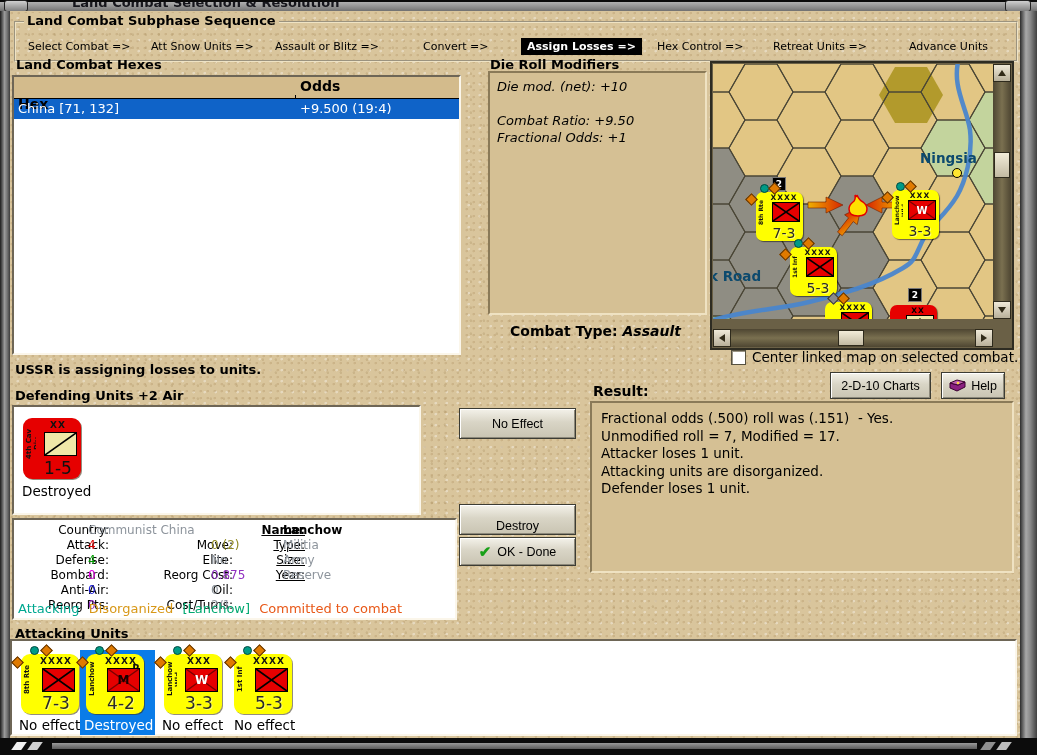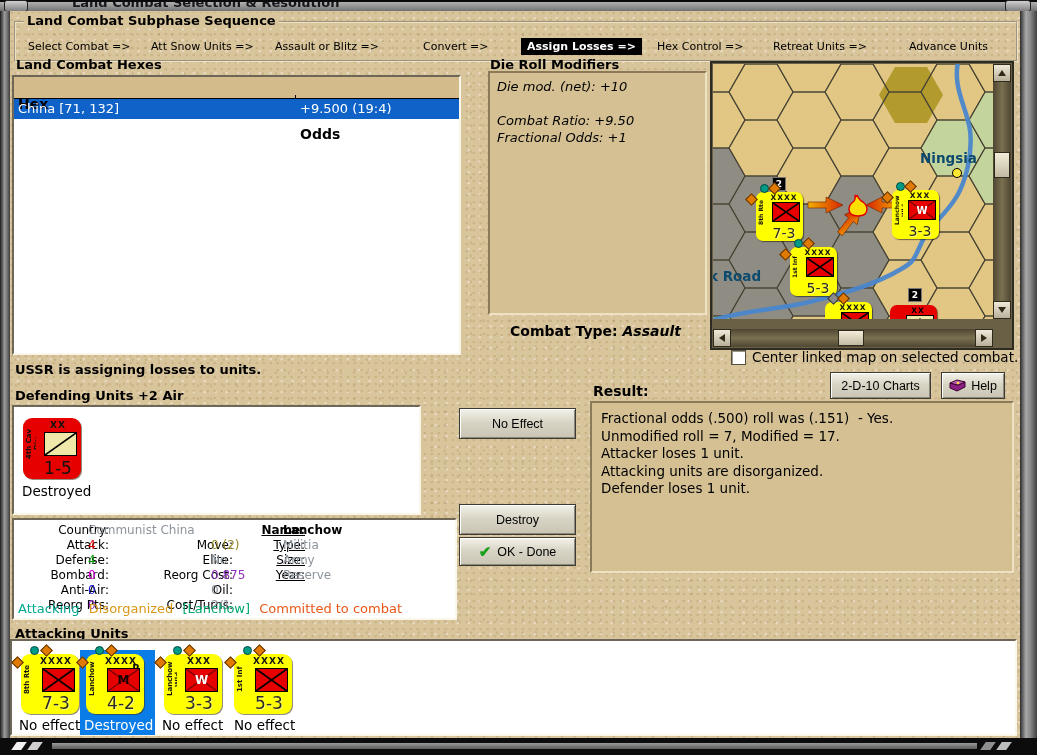--- a/index.html
+++ b/index.html
@@ -35,21 +35,21 @@
     border:2px groove #efe3c4;}
   .gb-title{position:absolute;left:8px;top:-10px;padding:0 3px;font-weight:bold;font-size:13px;}
   .phase{position:absolute;top:17px;font-size:11px;white-space:nowrap;}
   .phase.active{background:#000;color:#fff;font-weight:bold;padding:2px 6px;top:15px;}
   
   .hexlist{position:absolute;left:2px;top:64px;width:449px;height:280px;background:#fff;
     border:2px solid;border-color:#6e6656 #fbf6ea #fbf6ea #6e6656;box-sizing:border-box;}
   .hl-header{display:flex;height:21px;background:#d3bb8c;font-weight:bold;font-size:14px;
     border-bottom:1px solid #000;}
   .hl-h1{width:282px;border-right:1px solid #000;padding:1px 0 0 4px;box-sizing:border-box;margin-top:18px;}
-  .hl-h2{flex:1;padding:1px 0 0 4px;margin-top:48px;}
+  .hl-h2{flex:1;padding:1px 0 0 4px;}
   .hl-row{display:flex;height:20px;background:var(--selection);color:#fff;font-size:13px;}
   .hl-c1{width:282px;padding:2px 0 0 4px;box-sizing:border-box;}
   .hl-c2{flex:1;padding:2px 0 0 4px;}
   
   .tanpanel{position:absolute;background:#d5c094;border:2px solid;box-sizing:border-box;
     border-color:#8a7a58 #efe2c2 #efe2c2 #8a7a58;}
   .drm-line{padding-left:7px;line-height:17px;min-height:17px;white-space:pre-wrap;}
   
   .whitepanel{position:absolute;background:#fff;border:2px solid;box-sizing:border-box;
     border-color:#6e6656 #fbf6ea #fbf6ea #6e6656;}
@@ -463,21 +463,21 @@
       <span style="color:var(--status-attacking)">Attacking</span>
       <span style="color:var(--status-disorganized)">Disorganized</span>
       <span style="color:var(--status-lanchow)">[Lanchow]</span>
       <span style="color:var(--status-committed)">Committed to combat</span>
     </div>
   </div>
 
   <button class="btn" style="left:449px;top:397px;width:117px;height:31px;">
     <span>No Effect</span>
   </button>
-  <button class="btn" style="left:449px;top:493px;width:117px;height:31px;">
+  <button class="btn" style="left:449px;top:493px;width:117px;height:31px;align-items:flex-end;">
     <span>Destroy</span>
   </button>
   <button class="btn" style="left:449px;top:526px;width:117px;height:29px;">
     <span class="check">✔</span>
     <span>OK - Done</span>
   </button>
 
   <div class="abs b" style="left:583px;top:372px;font-size:14px;">Result:</div>
   <div class="tanpanel" style="left:580px;top:390px;width:424px;height:172px;padding-top:7px;">
     <div class="result-line">Fractional odds (.500) roll was (.151)  - Yes.</div>

